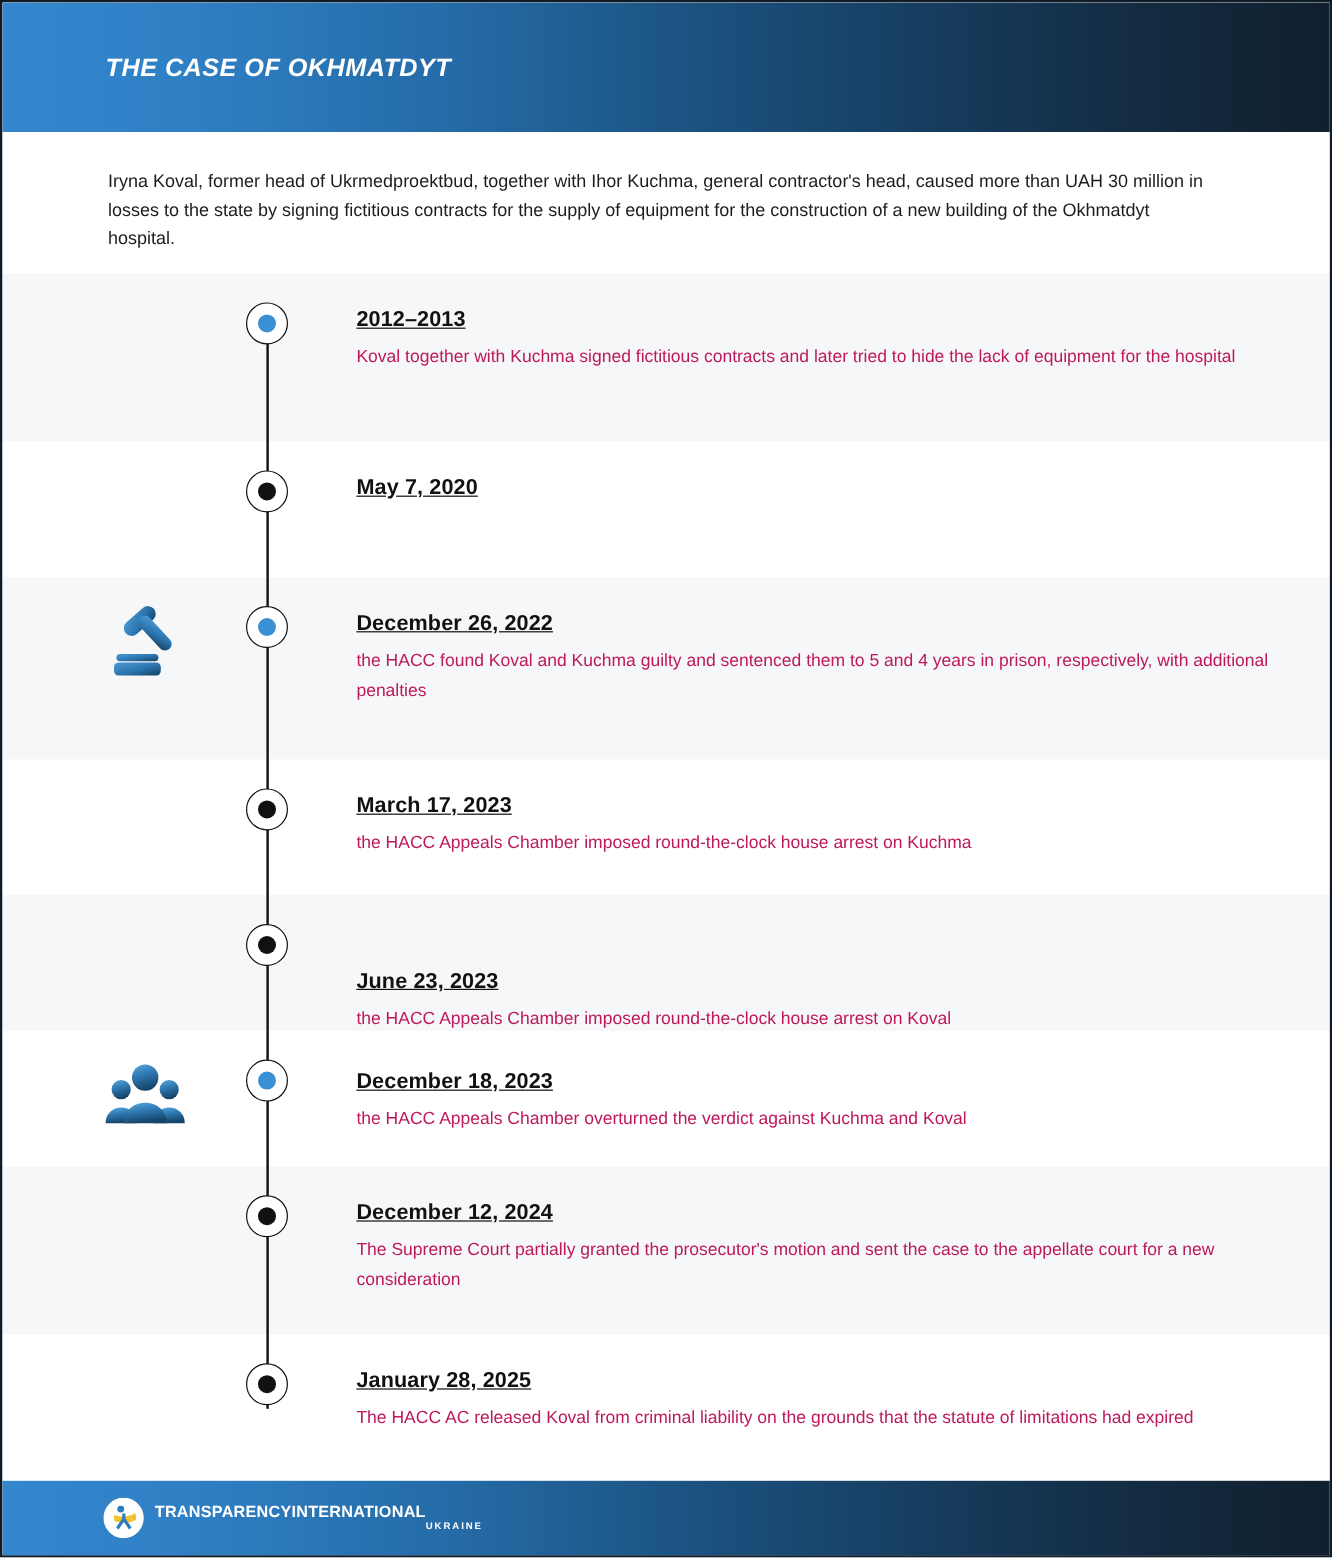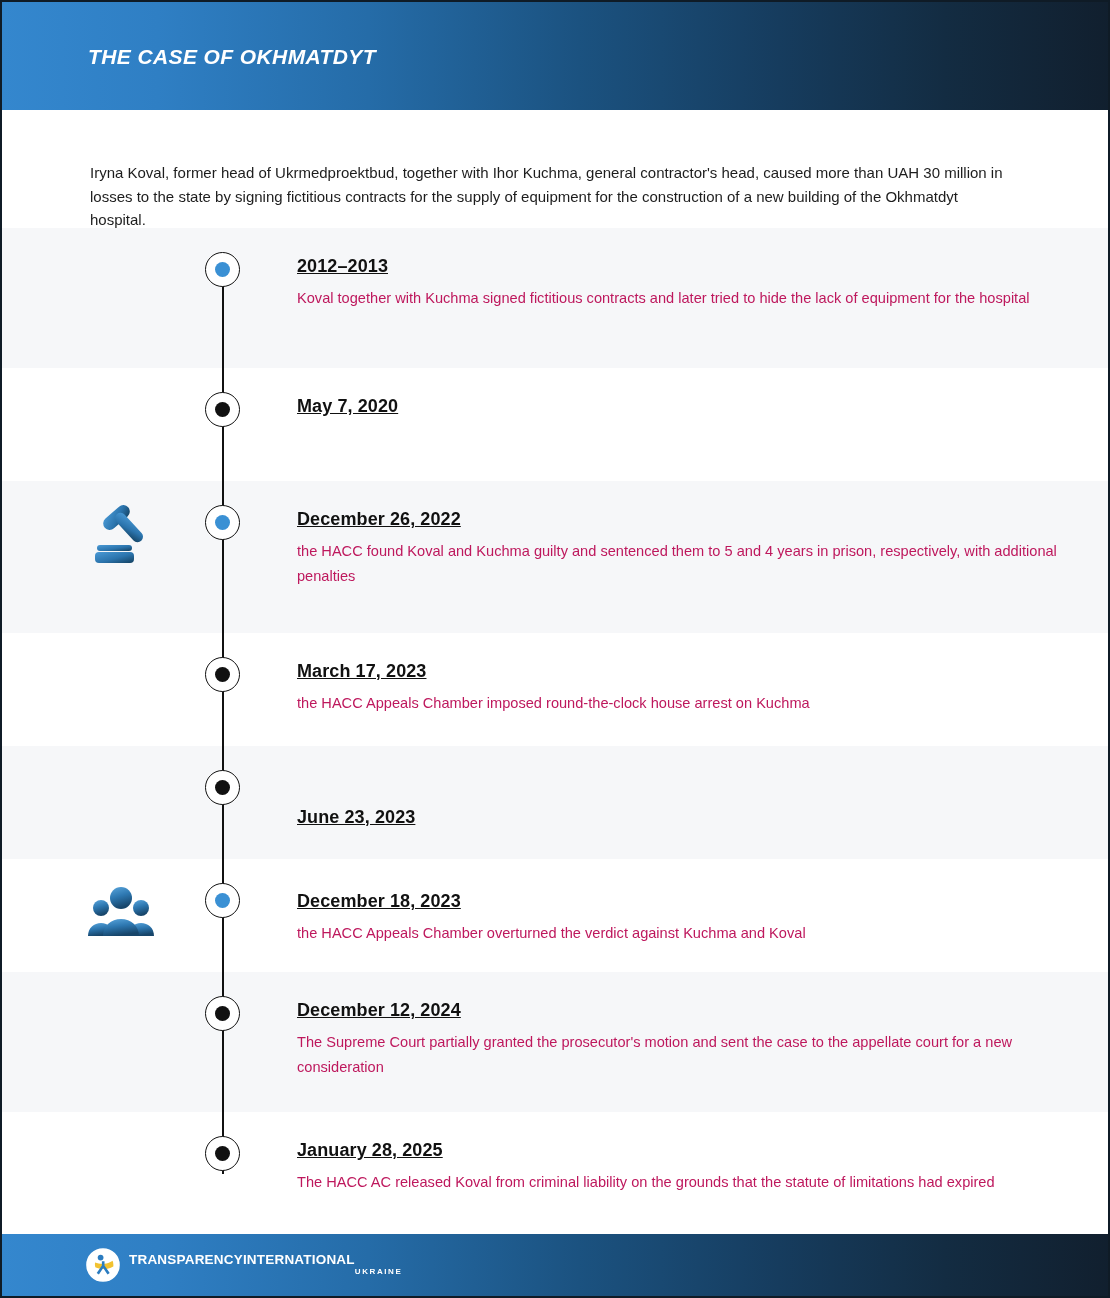--- a/index.html
+++ b/index.html
@@ -49,21 +49,20 @@
   }
   .intro-text {
     position: absolute;
     left: 88px;
     top: 30px;
     width: 920px;
     font-size: 15px;
     line-height: 23.5px;
     color: #1d1d1d;
     font-family: "Liberation Sans", sans-serif;
-    margin-top: 21px;
   }
 
   
   .timeline {
     position: absolute;
     left: 0; top: 226px;
     width: 1110px;
     height: 1006px;
   }
 
@@ -244,20 +243,21 @@
             <div class="tl-date">March 17, 2023</div>
             <div class="tl-desc">the HACC Appeals Chamber imposed round-the-clock house arrest on Kuchma</div>
           </div>
         </div>
         <div class="tl-row alt" style="height: 113px;">
           <div class="tl-marker" style="top: 24px;">
             <div class="dot"></div>
           </div>
           <div class="tl-content" style="top: 28px; margin-top: 33px;">
             <div class="tl-date">June 23, 2023</div>
+            <div class="tl-desc">the HACC Appeals Chamber imposed round-the-clock house arrest on Koval</div>
           </div>
         </div>
         <div class="tl-row" style="height: 113px;">
           <div class="tl-marker accent" style="top: 24px;">
             <div class="dot"></div>
           </div>
           <div class="tl-icon" style="top: 17px;">
             <svg viewBox="0 0 74 70" xmlns="http://www.w3.org/2000/svg">
               <defs>
                 <linearGradient id="pg" x1="0" y1="0" x2="0.3" y2="1">

